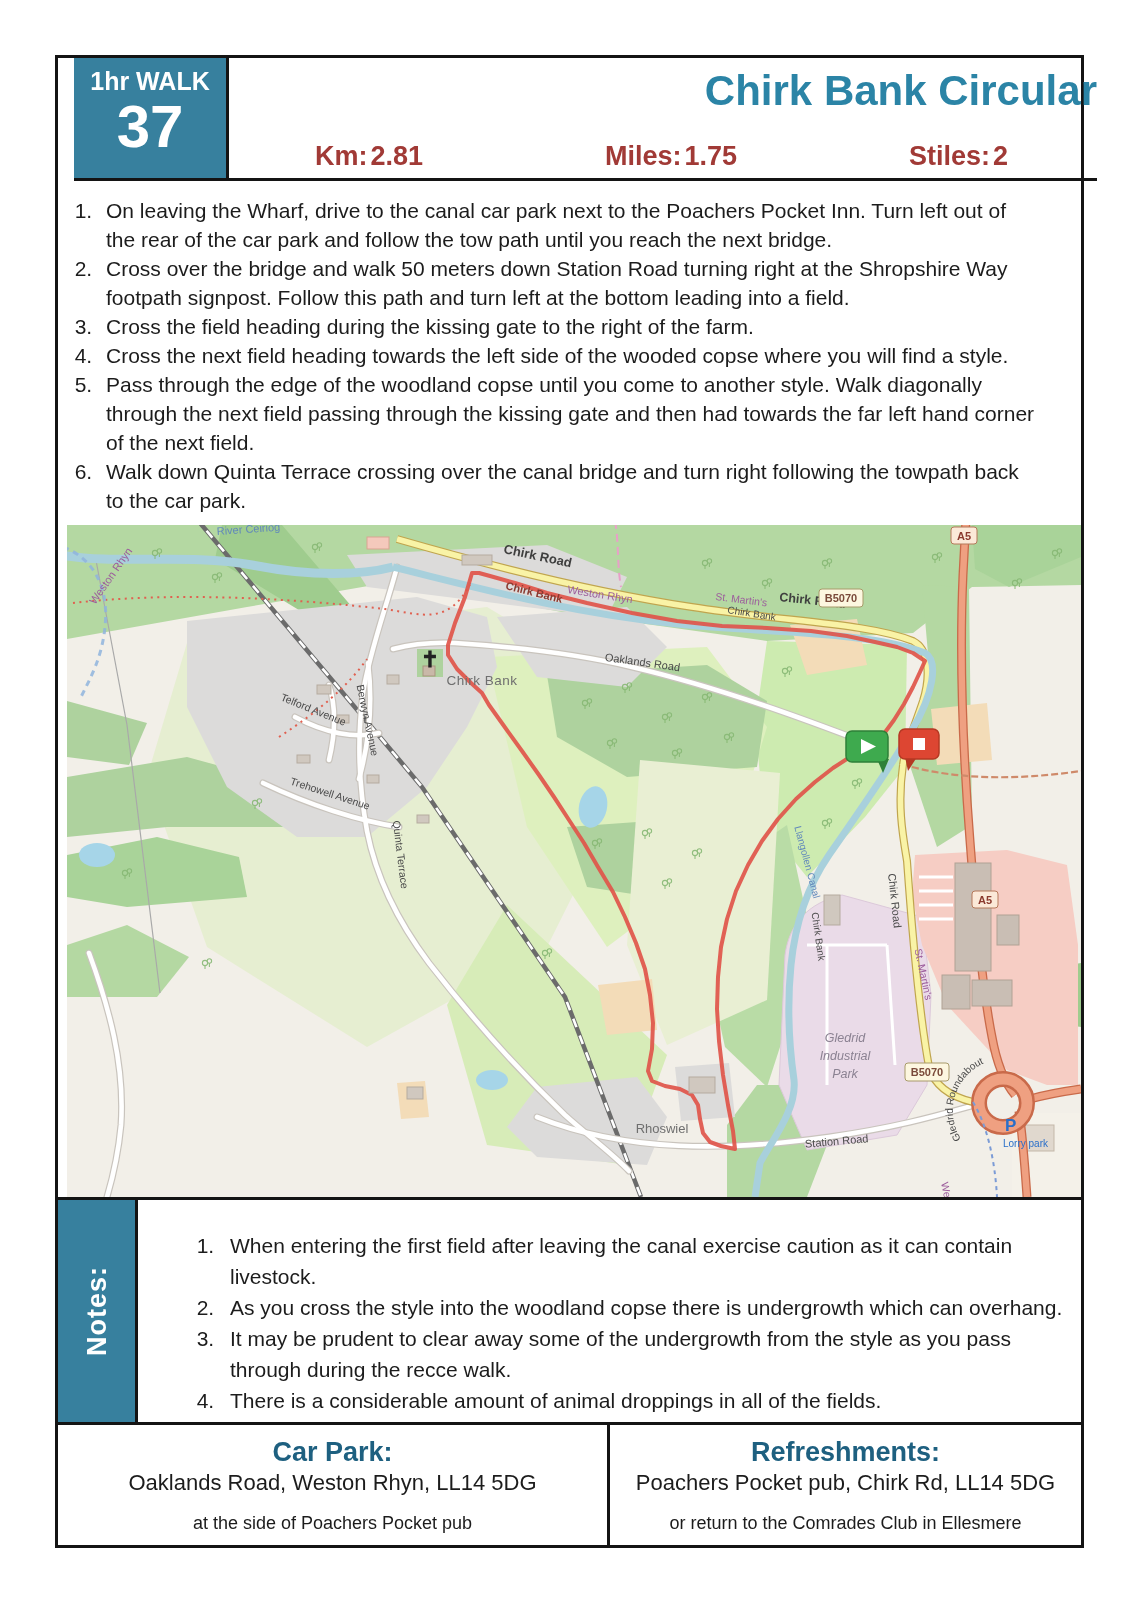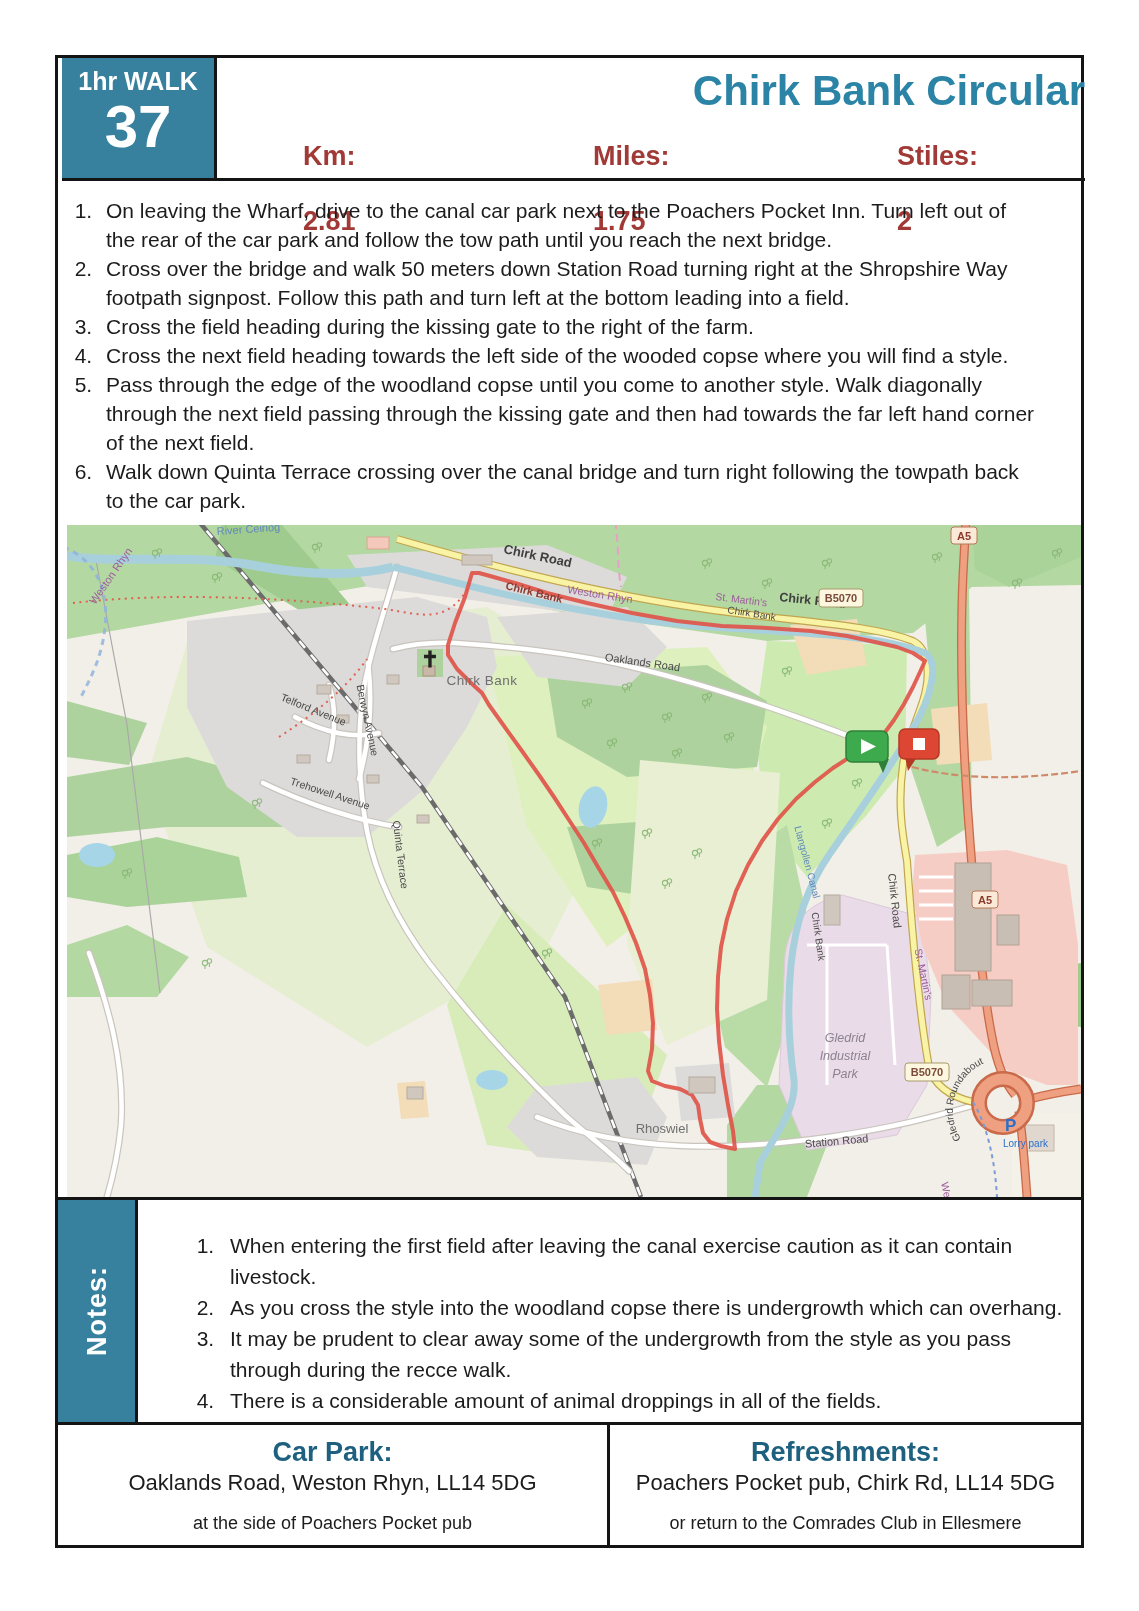--- a/index.html
+++ b/index.html
@@ -1,26 +1,26 @@
 <!DOCTYPE html>
 <html><head>
 <meta charset="utf-8">
 <style>
   html,body{margin:0;padding:0;background:#fff;}
   body{width:1139px;height:1611px;position:relative;font-family:"Liberation Sans",sans-serif;}
   .page{position:absolute;left:55px;top:55px;width:1023px;height:1487px;border:3px solid #141414;background:#fff;}
   
-  .hdr{position:absolute;top:0;left:4px;width:100%;height:120px;border-bottom:3px solid #141414;display:flex;box-sizing:content-box;}
+  .hdr{position:absolute;top:0;left:16px;width:100%;height:120px;border-bottom:3px solid #141414;display:flex;box-sizing:content-box;}
   .walk-badge{width:155px;background:#37809e;border-right:3px solid #141414;color:#fff;text-align:center;box-sizing:border-box;}
   .walk-badge .dur{font-size:25px;font-weight:bold;margin-top:9px;}
   .walk-badge .num{font-size:60px;font-weight:bold;line-height:1;margin-top:1px;}
   .titlecell{flex:1;position:relative;}
   .title{text-align:right;font-size:42px;font-weight:bold;color:#2b84a6;margin-top:9px;}
   .stats{position:absolute;top:83px;left:0;right:0;height:32px;color:#a13a36;font-weight:bold;font-size:27px;}
-  .stat{position:absolute;display:flex;gap:34px;flex-direction:column;}
+  .stat{position:absolute;display:flex;gap:3px;}
   .stat.s1{left:86px;}.stat.s2{left:376px;}.stat.s3{left:680px;}
   
   .dirs{position:absolute;top:123px;left:0;width:100%;}
   .dirs ol{margin:15px 0 0 0;font-size:21px;line-height:29px;color:#1c1c1c;width:942px;}
   .dirs li{padding-left:8px;}
   
   .map-wrap{position:absolute;top:467px;left:9px;width:1014px;height:672px;}
   svg{font-family:"Liberation Sans",sans-serif;display:block;}
   
   .notes{position:absolute;top:1139px;left:0;width:100%;height:228px;border-top:3px solid #141414;border-bottom:3px solid #141414;box-sizing:border-box;display:flex;}

